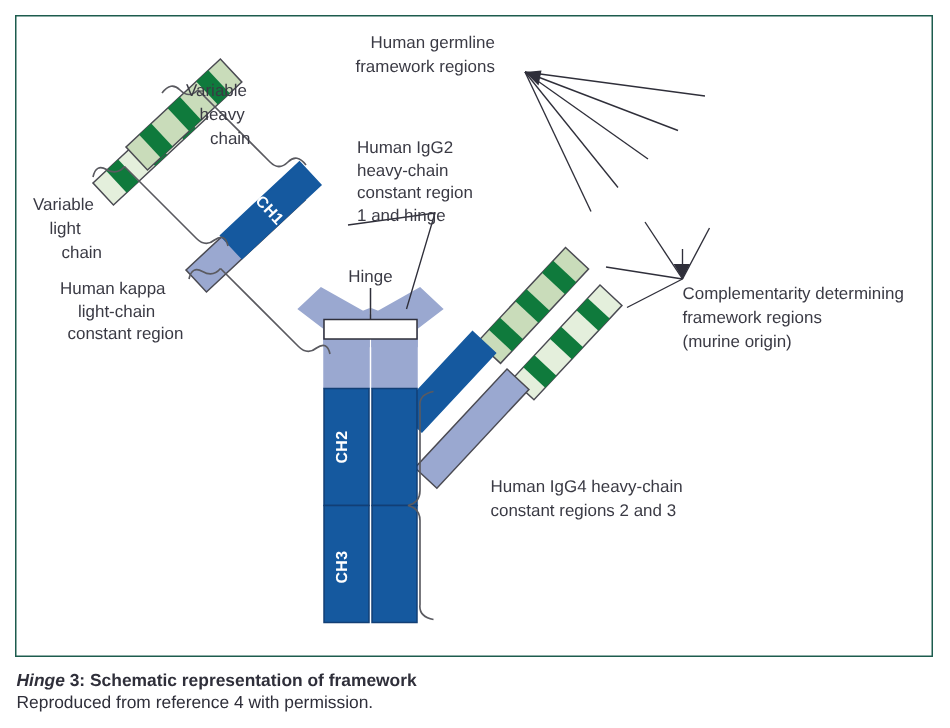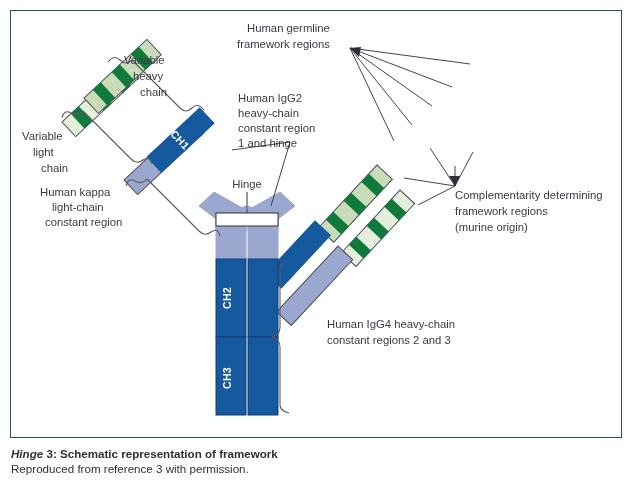--- a/index.html
+++ b/index.html
@@ -183,16 +183,16 @@
 
     <g>
       <text class="lbl" x="327" y="328">Human IgG4 heavy-chain</text>
       <text class="lbl" x="327" y="344">constant regions 2 and 3</text>
     </g>
 
   </svg>
 
   <div class="caption">
     <span class="cap-lead">Hinge</span><span>&nbsp;</span><span class="cap-num">3</span><span class="cap-title">: </span><span class="cap-title">Schematic representation of framework</span>
-    <span class="cap-sub">Reproduced from reference 3 with permission.</span>
+    <span class="cap-sub">Reproduced from reference 4 with permission.</span>
   </div>
 
 </div>
 
 </body></html>

